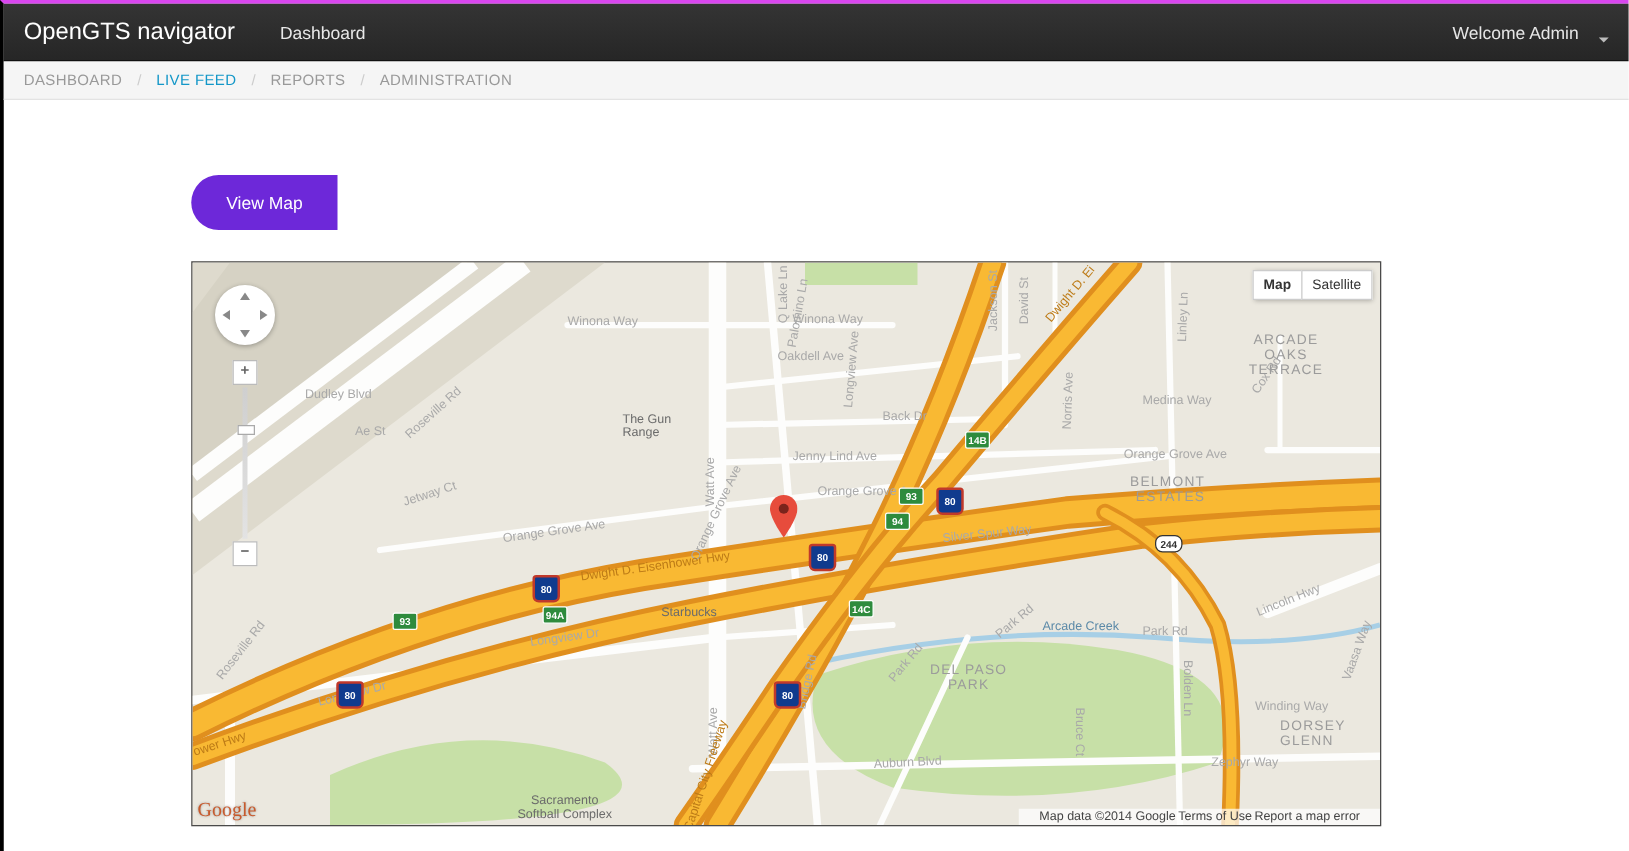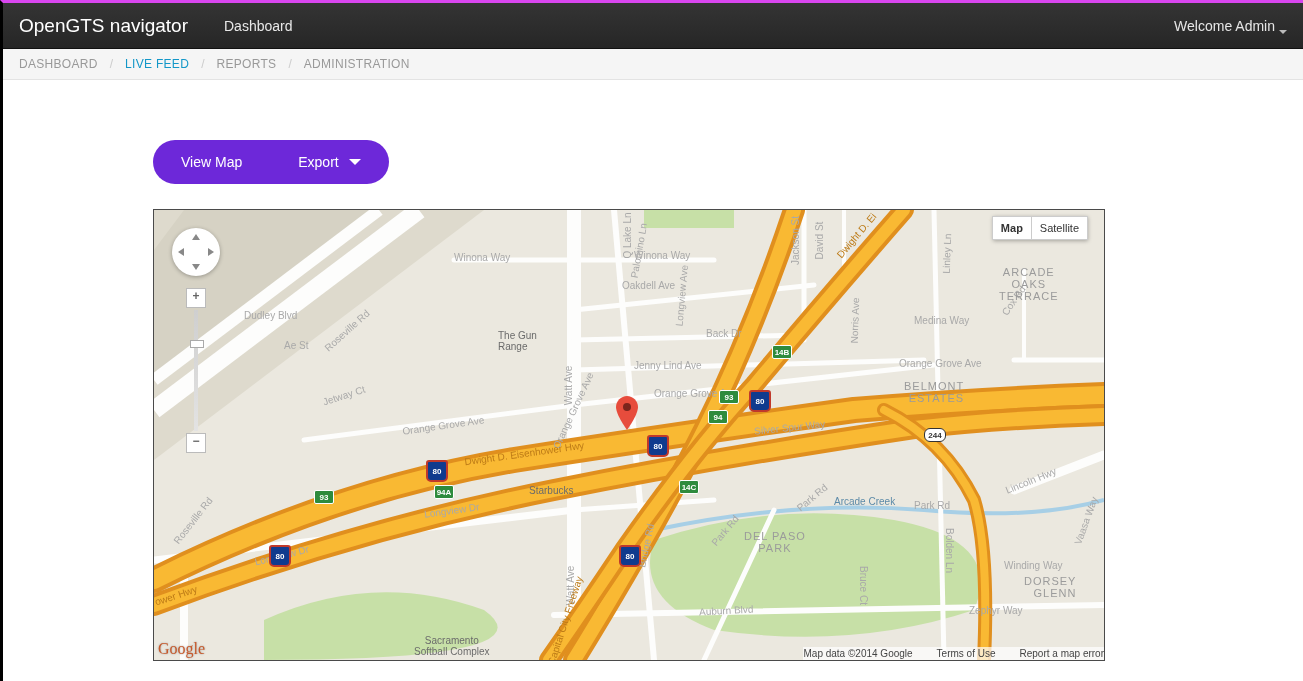--- a/index.html
+++ b/index.html
@@ -2,21 +2,21 @@
 <html><head>
 <meta charset="utf-8">
 <style>
   html,body{margin:0;padding:0;font-family:"Helvetica Neue",Helvetica,Arial,sans-serif;font-size:14px;color:#333;background:#fff}
   .frame{border-top:3px solid #d946ef;border-left:3px solid #000;min-height:678px;width:1300px;position:relative}
 
   
   .topbar{background:#2b2b2b;background:linear-gradient(#343434,#262626);height:45px;display:flex;align-items:center;padding:0 16px;border-bottom:1px solid #111;position:relative}
   .brand{color:#fff;font-size:19px;font-weight:400;margin-right:26px}
   .topnav-item{color:#e8e8e8;font-size:14px;padding:0 10px;cursor:pointer}
-  .welcome{margin-left:auto;color:#e6e6e6;font-size:14px;display:flex;align-items:flex-end;gap:4px;cursor:pointer}
+  .welcome{margin-left:auto;color:#e6e6e6;font-size:14px;display:flex;align-items:flex-end;gap:16px;cursor:pointer}
   .caret-down{width:0;height:0;border-left:4px solid transparent;border-right:4px solid transparent;border-top:4px solid #bbb;display:inline-block}
 
   
   .breadcrumb-bar{background:#f5f5f5;border-bottom:1px solid #e3e3e3;padding:8px 16px;display:flex;align-items:center;gap:12px;font-size:12px;color:#999}
   .breadcrumb-bar .bc{color:#999;text-transform:uppercase;letter-spacing:.3px;cursor:pointer}
   .breadcrumb-bar .bc.active{color:#1397c8}
   .bc-sep{color:#ccc}
 
   
   .content{padding:60px 0 0 150px}
@@ -33,25 +33,25 @@
   .pan-ctl{position:absolute;top:18px;left:18px;width:48px;height:48px;background:#fff;border-radius:50%;box-shadow:0 1px 4px rgba(0,0,0,.3);cursor:pointer}
   .pan-ctl span{position:absolute;width:0;height:0}
   .pan-n{left:20px;top:6px;border-left:4px solid transparent;border-right:4px solid transparent;border-bottom:6px solid #888}
   .pan-s{left:20px;bottom:6px;border-left:4px solid transparent;border-right:4px solid transparent;border-top:6px solid #888}
   .pan-w{top:20px;left:6px;border-top:4px solid transparent;border-bottom:4px solid transparent;border-right:6px solid #888}
   .pan-e{top:20px;right:6px;border-top:4px solid transparent;border-bottom:4px solid transparent;border-left:6px solid #888}
   .zoom-ctl{position:absolute;top:78px;left:33px;width:18px;height:165px;display:flex;flex-direction:column;align-items:center}
   .zoom-btn{width:18px;height:18px;background:#fff;border:1px solid #bbb;color:#666;font-weight:bold;line-height:14px;text-align:center;font-size:12px;cursor:pointer}
   .zoom-track{flex:1;width:4px;background:linear-gradient(#cfcfcf,#e3e3e3);margin:2px 0;position:relative}
   .zoom-thumb{position:absolute;left:-4px;top:30px;width:12px;height:6px;background:#fff;border:1px solid #aaa}
-  .maptype{position:absolute;top:6px;right:16px;display:flex;box-shadow:0 1px 4px rgba(0,0,0,.3)}
+  .maptype{position:absolute;top:6px;right:6px;display:flex;box-shadow:0 1px 4px rgba(0,0,0,.3)}
   .maptype div{background:#fff;font-size:11px;padding:5px 8px;cursor:pointer;border:1px solid #ccc;margin-left:-1px}
   .maptype div.sel{font-weight:700}
   .marker{position:absolute;left:462px;top:186px;cursor:pointer}
-  .footer-attr{position:absolute;bottom:0;right:0;background:rgba(255,255,255,.7);font-size:10px;color:#444;padding:1px 0;display:flex;gap:24px}
+  .footer-attr{position:absolute;bottom:0;right:0;background:rgba(255,255,255,.7);font-size:10px;color:#444;padding:1px 16px;display:flex;gap:2px}
   .footer-attr span{cursor:pointer}
   .footer-attr span.link{}
   .glogo{position:absolute;bottom:2px;left:4px;font-family:Liberation Serif, serif;font-size:16px;color:#c2410c;text-shadow:0 0 2px #888;opacity:.85}
 
   
   .mlab{position:absolute;font-size:10px;color:#7a7a7a;white-space:nowrap;pointer-events:none}
   .mlab.rd{color:#a9a9a9}
   .mlab.hwy{color:#bd7b17;font-weight:500}
   .mlab.area{color:#9b9b9b;font-size:11px;letter-spacing:1px}
   .mlab.poi{color:#6b6b6b}
@@ -79,24 +79,20 @@
     <span class="bc active">LIVE FEED</span>
       <span class="bc-sep">/</span>
     <span class="bc">REPORTS</span>
       <span class="bc-sep">/</span>
     <span class="bc">ADMINISTRATION</span>
   </div>
 
   <div class="content">
     <div class="pill-row">
       <button class="pill first">View Map</button>
-      <button class="pill last">
-        <span>Export</span>
-        <span class="tri"></span>
-      </button>
     </div>
 
     <div class="map-wrap">
       <svg class="map-svg" viewBox="0 0 950 450">
 
         <rect width="950" height="450" fill="#ebe8df"></rect>
 
         <polygon points="0,0 330,0 0,250" fill="#dedacd"></polygon>
         <polygon points="30,0 220,0 0,170 0,40" fill="#d6d2c4"></polygon>
         <line x1="265" y1="0" x2="0" y2="200" stroke="#fdfdfc" stroke-width="18"></line>
@@ -213,21 +209,21 @@
       <div class="mlab hwy" style="left:0px;top:380px;transform:rotate(-18deg)">ower Hwy</div>
       <div class="mlab hwy" style="left:365px;top:405px;transform:rotate(-72deg)">Capital City Freeway</div>
 
       <div class="mlab area" style="left:750px;top:170px;white-space:pre;text-align:right">BELMONT
 ESTATES</div>
       <div class="mlab area" style="left:845px;top:56px;white-space:pre;text-align:center">ARCADE
 OAKS
 TERRACE</div>
       <div class="mlab area" style="left:590px;top:320px;white-space:pre;text-align:center">DEL PASO
 PARK</div>
-      <div class="mlab area" style="left:870px;top:365px;white-space:pre;text-align:right">DORSEY
+      <div class="mlab area" style="left:870px;top:365px;white-space:pre;text-align:left">DORSEY
 GLENN</div>
 
       <div class="mlab poi" style="left:344px;top:120px;white-space:pre">The Gun
 Range</div>
       <div class="mlab poi" style="left:375px;top:275px">Starbucks</div>
       <div class="mlab poi" style="left:680px;top:286px;color:#5c8aa8">Arcade Creek</div>
       <div class="mlab poi" style="left:260px;top:425px;white-space:pre;text-align:center">Sacramento
 Softball Complex</div>
 
       <div class="shield i80" style="left:493px;top:225px">80</div>

